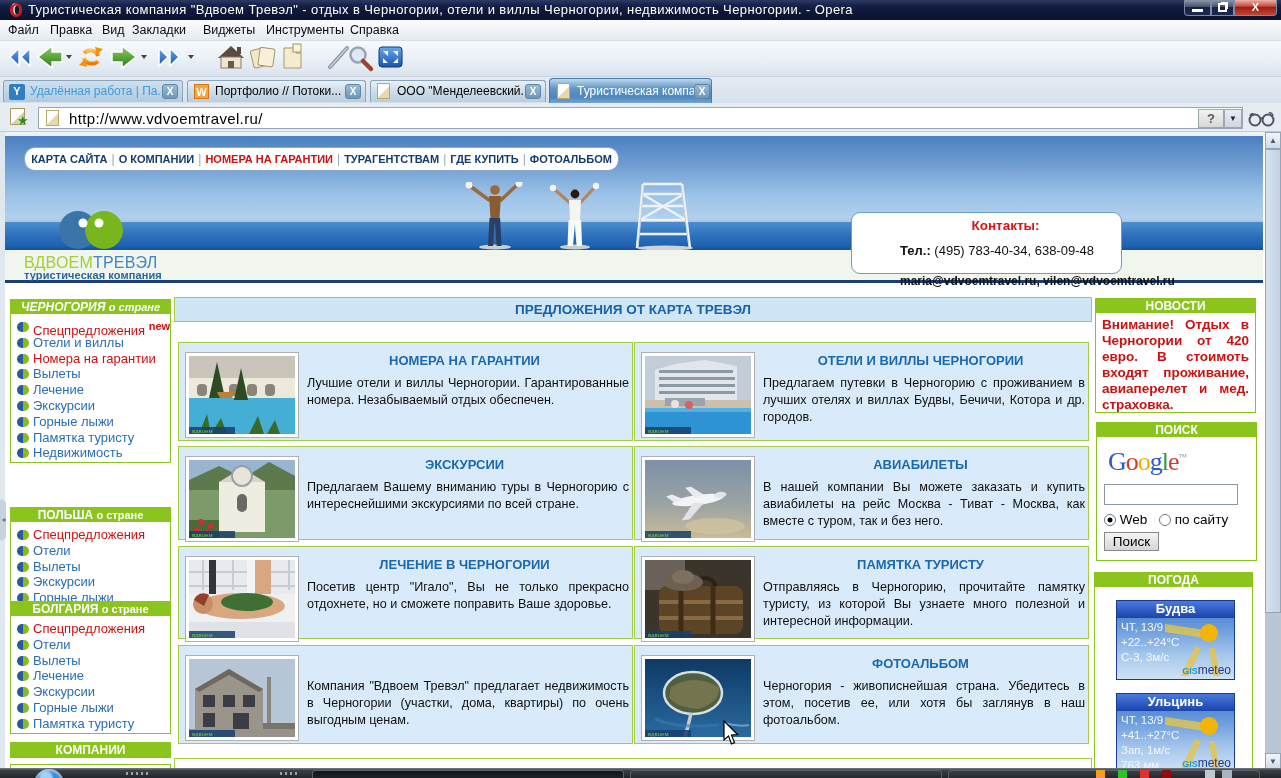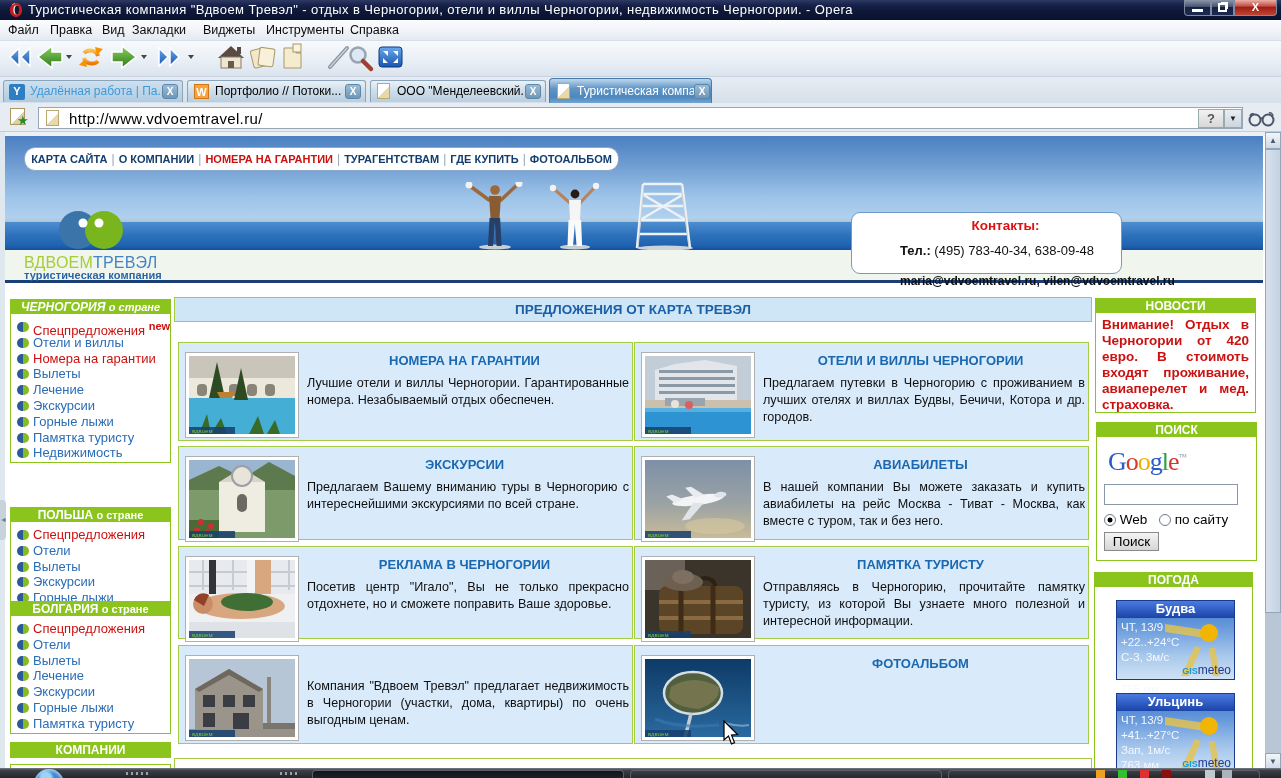--- a/index.html
+++ b/index.html
@@ -434,21 +434,21 @@
       <path d="M58 0 h8 v34 h-8 z" fill="#f2f3f5"></path>
       <rect y="34" width="106" height="44" fill="#eef0f2"></rect>
       <ellipse cx="52" cy="46" rx="44" ry="13" fill="#d9a77f"></ellipse>
       <ellipse cx="58" cy="42" rx="26" ry="9" fill="#3f6f35"></ellipse>
       <circle cx="14" cy="44" r="10" fill="#c98e66"></circle>
       <path d="M5 40 a10 10 0 0 1 15 -5 l-5 11 z" fill="#93402a"></path>
       <path d="M0 62 h106 v16 H0 z" fill="#dfe2e6"></path>
       <rect y="71" width="46" height="7" fill="#16406e" opacity="0.85"></rect>
           <text x="3" y="77" font-size="6" fill="#7ac43c">вдвоем</text>
     </svg></div>
-    <div class="ctitle">РЕКЛАМА В ЧЕРНОГОРИИ</div>
+    <div class="ctitle">ЛЕЧЕНИЕ В ЧЕРНОГОРИИ</div>
     <div class="ctext">Посетив центр "Игало", Вы не только прекрасно отдохнете, но и сможете поправить Ваше здоровье.</div>
   </div>
 
   <div class="cell" style="left:634px;top:414px;width:455px;height:93px;">
     <div class="thumb"><svg viewBox="0 0 106 78" width="106" height="78">
       <rect width="106" height="78" fill="#3a342a"></rect>
       <rect width="40" height="30" fill="#6a6258"></rect>
       <rect x="14" y="26" width="84" height="48" rx="8" fill="#5c4426"></rect>
       <path d="M14 42 h84 M14 58 h84" stroke="#8a6a42" stroke-width="4"></path>
       <path d="M36 26 v48 M68 26 v48" stroke="#3e2c16" stroke-width="5"></path>
@@ -495,20 +495,21 @@
       <ellipse cx="48" cy="34" rx="28" ry="20" fill="#50603e"></ellipse>
       <path d="M26 28 Q48 14 74 28 Q76 42 54 50 Q30 48 24 38 Z" fill="#74744e"></path>
       <ellipse cx="48" cy="34" rx="29" ry="21" fill="none" stroke="#d8dfe2" stroke-width="2.5"></ellipse>
       <path d="M46 54 Q44 64 40 78" stroke="#c4ced2" stroke-width="3.5" fill="none"></path>
       <path d="M10 60 q24 10 64 6" stroke="#3a7ab0" stroke-width="3" fill="none" opacity="0.6"></path>
       <path d="M80 64 q14 4 24 2" stroke="#88b8d8" stroke-width="2" fill="none" opacity="0.7"></path>
       <rect y="71" width="46" height="7" fill="#16406e" opacity="0.85"></rect>
           <text x="3" y="77" font-size="6" fill="#7ac43c">вдвоем</text>
     </svg></div>
     <div class="ctitle">ФОТОАЛЬБОМ</div>
+    <div class="ctext">Черногория - живописнейшая страна. Убедитесь в этом, посетив ее, или хотя бы заглянув в наш фотоальбом.</div>
   </div>
 
   <div class="abs" style="left:174px;top:626px;width:918px;height:12px;background:#fff;border:1px solid #a5cc43;border-bottom:none;"></div>
 
   <div class="rbox" style="left:1095px;top:166px;width:161px;height:115px;">
     <div class="greenhdr" style="height:14px;line-height:14px;">НОВОСТИ</div>
     <div style="padding:4px 6px;color:#cc1111;font-weight:bold;font-size:13.5px;line-height:16px;text-align:justify;">Внимание! Отдых в Черногории от 420 евро. В стоимоть входят проживание, авиаперелет и мед. страховка.</div>
   </div>
   <div class="rbox" style="left:1096px;top:290px;width:161px;height:139px;">
     <div class="greenhdr" style="height:14px;line-height:14px;">ПОИСК</div>

